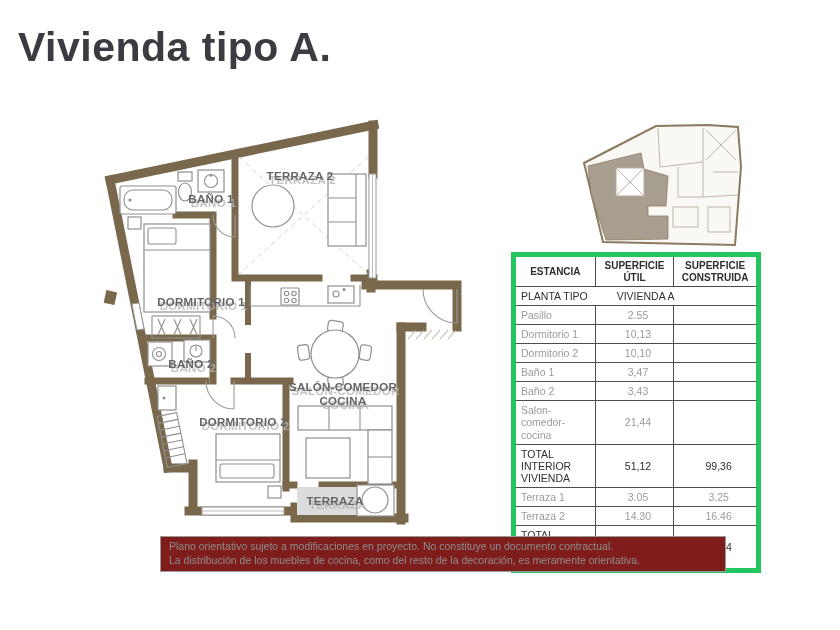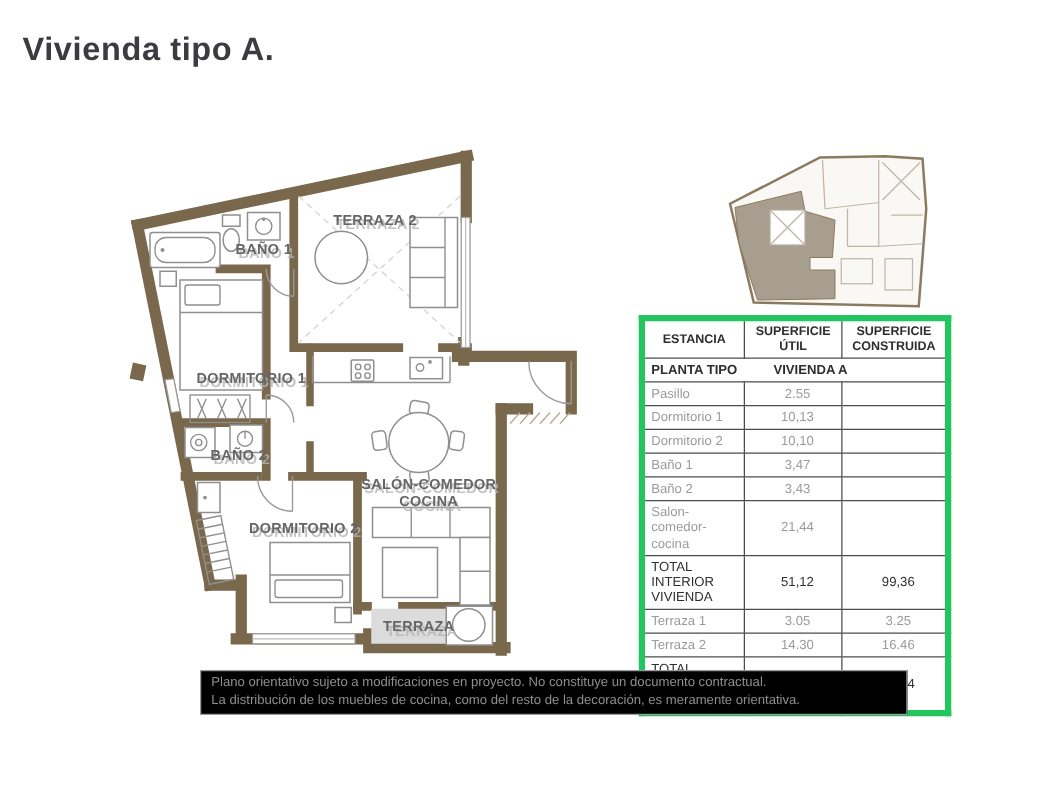--- a/index.html
+++ b/index.html
@@ -1,33 +1,33 @@
 <!DOCTYPE html>
 <html><head>
 <meta charset="utf-8">
 <style>
   html,body{margin:0;padding:0;background:#ffffff;}
   .frame{position:relative;width:840px;height:630px;background:#ffffff;overflow:hidden;
          font-family:"Liberation Sans",sans-serif;}
-  .page-title{position:absolute;left:18px;top:24px;font-size:26px;font-weight:bold;
+  .page-title{position:absolute;left:18px;top:24px;font-size:41px;font-weight:bold;
               color:#3b3b41;letter-spacing:.5px;margin:0;}
   
   .areas-table{position:absolute;left:511px;top:252px;width:250px;border-collapse:collapse;
                border:5px solid #22c55e;font-size:10.5px;line-height:1.15;}
   .areas-table th,.areas-table td{border:1.5px solid #4c4c4c;padding:3px 5px;vertical-align:middle;}
   .areas-table th{font-size:10px;color:#2e2e2e;text-align:center;font-weight:bold;}
   .areas-table td{color:#9b9b9b;}
   .areas-table td.name{text-align:left;width:92px;}
   .areas-table td.num{text-align:center;width:74px;padding-left:12px;}
   .areas-table tr.total td{color:#2e2e2e;font-weight:normal;}
-  .areas-table td.planta{color:#2e2e2e;font-weight:bold;text-align:left;}
+  .areas-table td.planta{color:#2e2e2e;font-weight:normal;text-align:left;}
   .areas-table td.planta .vivienda{margin-left:26px;}
   
   .disclaimer{position:absolute;left:160px;top:536px;width:548px;border:1.5px solid #9a9a9a;
-              padding:3px 8px;font-size:10.5px;color:#8e8e8e;line-height:1.32;background:#000000;}
+              padding:3px 8px;font-size:10.5px;color:#8e8e8e;line-height:1.32;background:#7f1d1d;}
   
   .floorplan{position:absolute;left:88px;top:108px;}
   .keyplan{position:absolute;left:578px;top:112px;}
   .lbl{font-family:"Liberation Sans",sans-serif;font-size:11.5px;font-weight:bold;
        fill:#656565;letter-spacing:.3px;text-anchor:middle;}
   .lbl-sh{font-family:"Liberation Sans",sans-serif;font-size:11.5px;font-weight:bold;
           fill:#b5b5b5;opacity:.8;letter-spacing:.3px;text-anchor:middle;}
   .wall{stroke:#7a684c;fill:none;stroke-linecap:square;}
   .furn{stroke:#8f8f8f;stroke-width:1.2;fill:#ffffff;}
   .furnln{stroke:#8f8f8f;stroke-width:1.1;fill:none;}

